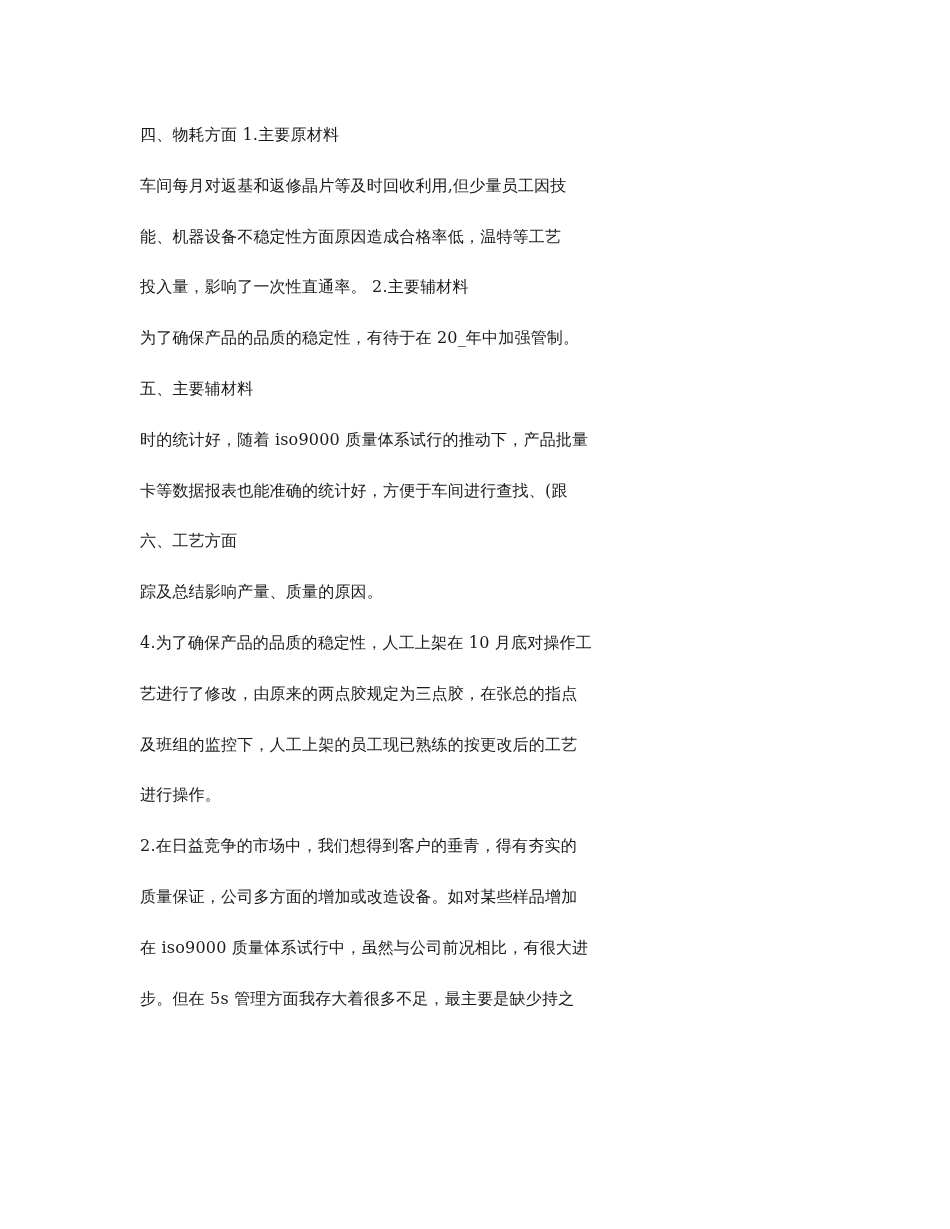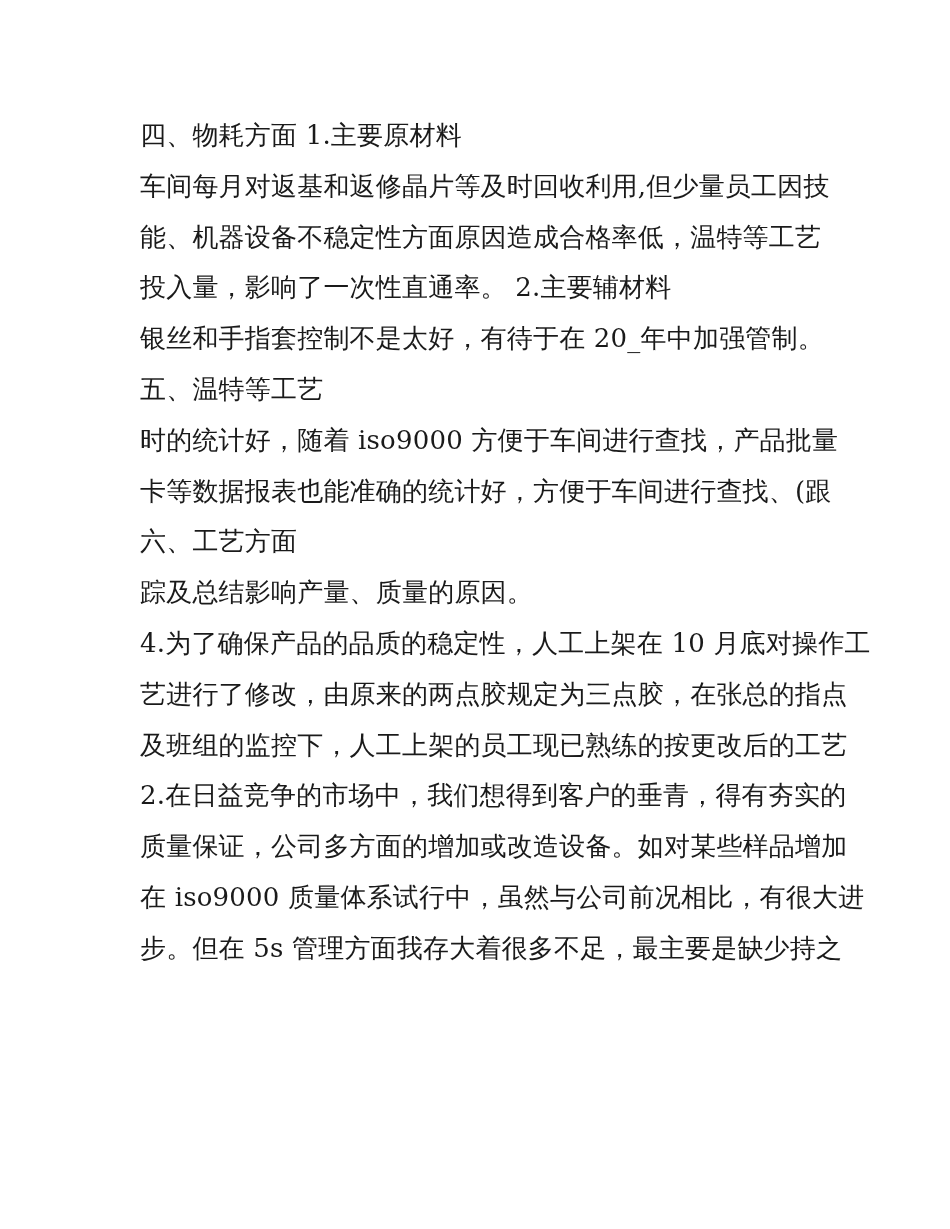--- a/index.html
+++ b/index.html
@@ -17,39 +17,40 @@
   }
   .page {
     position: absolute;
     left: 140px;
     top: 110px;
     width: 680px;
   }
   .line {
     height: 50.8px;
     line-height: 50.8px;
-    font-size: 26px;
+    font-size: 16px;
     white-space: nowrap;
     letter-spacing: 0.2px;
   }
 </style>
 </head>
 <body>
 
 <div class="page">
   <div class="line">四、物耗方面 1.主要原材料</div>
   <div class="line">车间每月对返基和返修晶片等及时回收利用,但少量员工因技</div>
   <div class="line">能、机器设备不稳定性方面原因造成合格率低，温特等工艺</div>
   <div class="line">投入量，影响了一次性直通率。 2.主要辅材料</div>
-  <div class="line">银丝和手指套控制不是太好，有待于在 20_年中加强管制。</div>
-  <div class="line">五、温特等工艺</div>
-  <div class="line">时的统计好，随着 iso9000 方便于车间进行查找，产品批量</div>
+  <div class="line">为了确保产品的品质的稳定性，有待于在 20_年中加强管制。</div>
+  <div class="line">五、主要辅材料</div>
+  <div class="line">时的统计好，随着 iso9000 质量体系试行的推动下，产品批量</div>
   <div class="line">卡等数据报表也能准确的统计好，方便于车间进行查找、(跟</div>
   <div class="line">六、工艺方面</div>
   <div class="line">踪及总结影响产量、质量的原因。</div>
   <div class="line">4.为了确保产品的品质的稳定性，人工上架在 10 月底对操作工</div>
   <div class="line">艺进行了修改，由原来的两点胶规定为三点胶，在张总的指点</div>
   <div class="line">及班组的监控下，人工上架的员工现已熟练的按更改后的工艺</div>
+  <div class="line">进行操作。</div>
   <div class="line">2.在日益竞争的市场中，我们想得到客户的垂青，得有夯实的</div>
   <div class="line">质量保证，公司多方面的增加或改造设备。如对某些样品增加</div>
   <div class="line">在 iso9000 质量体系试行中，虽然与公司前况相比，有很大进</div>
   <div class="line">步。但在 5s 管理方面我存大着很多不足，最主要是缺少持之</div>
 </div>
 
 </body></html>

